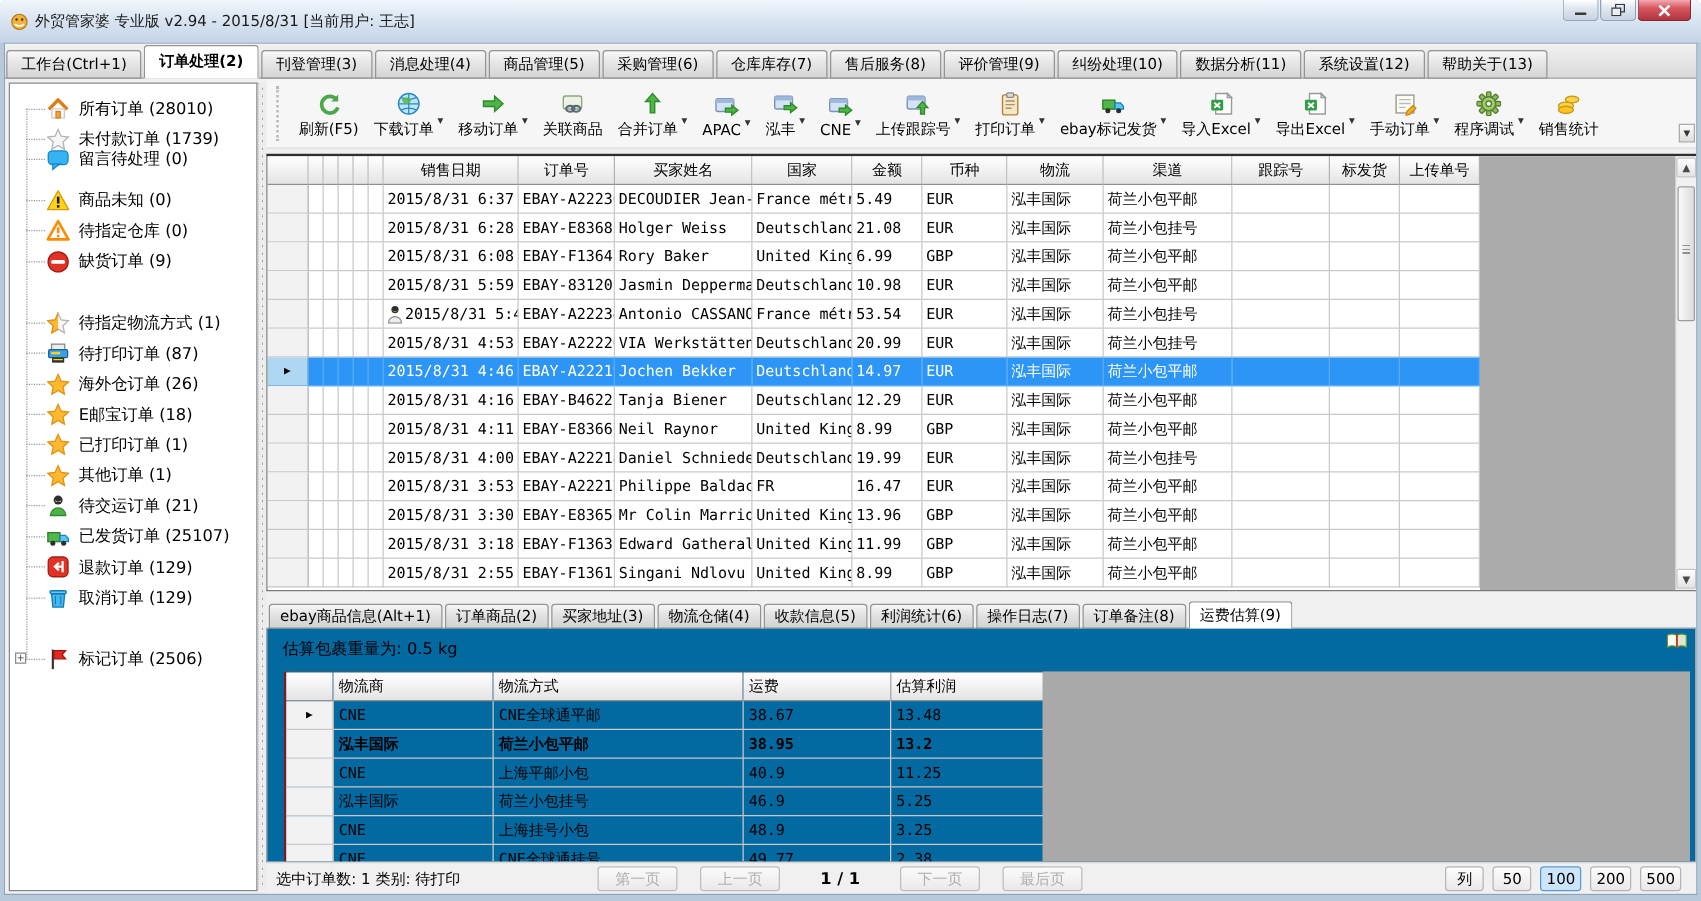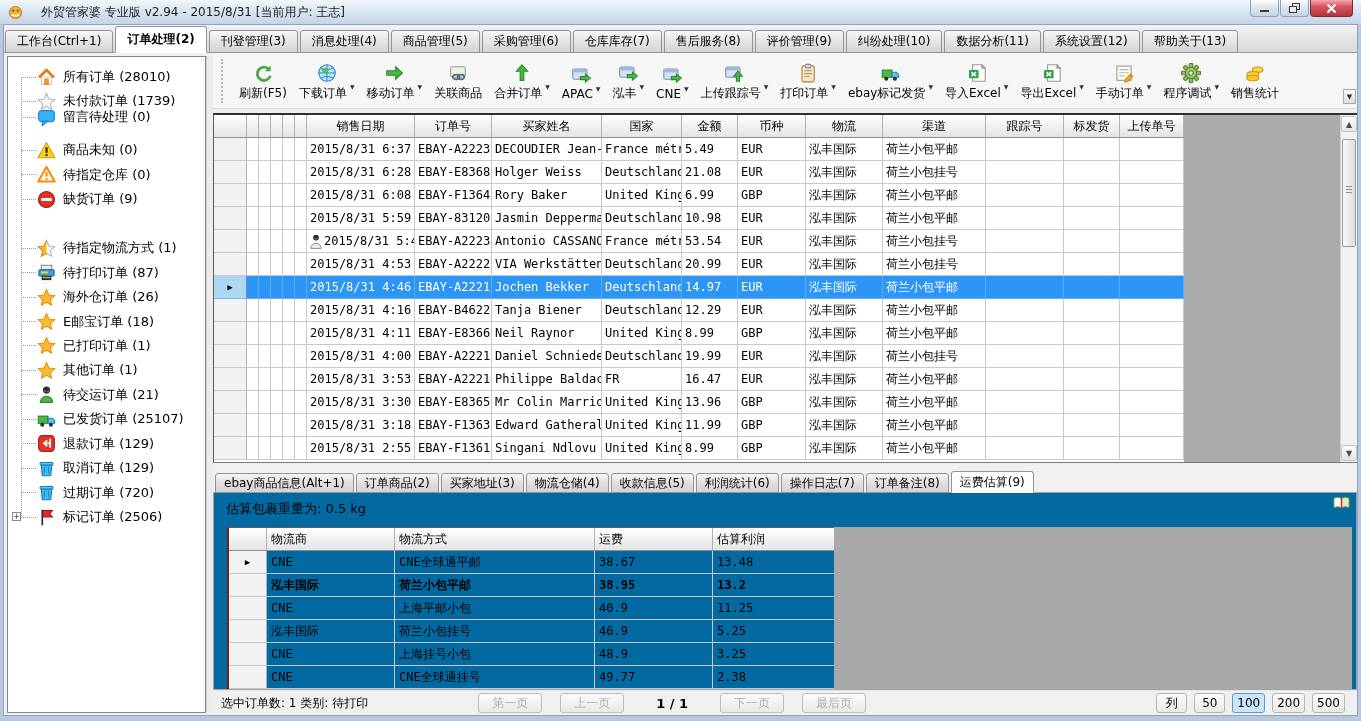--- a/index.html
+++ b/index.html
@@ -1,21 +1,21 @@
 <!DOCTYPE html>
 <html><head>
 <meta charset="utf-8">
 <style>
 * { box-sizing: border-box; margin: 0; padding: 0; }
 html,body { font-family: "DejaVu Sans", "Liberation Sans", sans-serif; font-size: 12px; color:#000; }
 .win { width:1361px; height:721px; background:#b9c9dd; display:flex; flex-direction:column;
   border-radius:5px 5px 0 0; overflow:hidden; position:relative; }
 
-.titlebar { height:24px; background:linear-gradient(#f0f6fc,#d6e2f0 55%,#c4d4e8);
-  display:flex; align-items:center; padding-left:5px; gap:15px; position:relative; flex:0 0 auto; }
+.titlebar { height:34px; background:linear-gradient(#f0f6fc,#d6e2f0 55%,#c4d4e8);
+  display:flex; align-items:center; padding-left:5px; gap:2px; position:relative; flex:0 0 auto; }
 .title { font-size:12px; color:#1b1b1b; }
 .winbtns { position:absolute; right:8px; top:0; display:flex; }
 .wbtn { width:29px; height:17px; border:1px solid #93a4ba; border-top:none;
   border-radius:0 0 4px 4px; background:linear-gradient(#fefefe,#dde5ee 45%,#c9d4e2);
   display:flex; align-items:center; justify-content:center; margin-left:1px; cursor:default; }
 .wbtn.close { width:43px; background:linear-gradient(#f2aab1,#d9565f 40%,#b03540);
   border-color:#7e2a31; }
 
 .frame { flex:1; margin:0 3px 5px; background:#f0f0f0; border:1px solid #8ea4bd;
   display:flex; flex-direction:column; overflow:hidden; }
@@ -332,31 +332,20 @@
             <span class="s-stub"></span>
             <span class="s-ico">
               <svg width="19" height="19" viewBox="0 0 18 18">
                 <path d="M4 5.6 h10 l-1 10.2 h-8 z" fill="#41b8f0" stroke="#1579b5"></path>
                 <rect x="2.8" y="3.4" width="12.4" height="2.3" rx="1.1" fill="#63c9f8" stroke="#1579b5"></rect>
                 <path d="M7 7.4 v6.4 M11 7.4 v6.4" stroke="#1579b5" stroke-width="0.8"></path>
               </svg>
             </span>
             <span class="s-label">取消订单 (129)</span>
           </div>
-          <div class="s-item" style="top: 423.65px;">
-            <span class="s-stub"></span>
-            <span class="s-ico">
-              <svg width="19" height="19" viewBox="0 0 18 18">
-                <path d="M4 5.6 h10 l-1 10.2 h-8 z" fill="#41b8f0" stroke="#1579b5"></path>
-                <rect x="2.8" y="3.4" width="12.4" height="2.3" rx="1.1" fill="#63c9f8" stroke="#1579b5"></rect>
-                <path d="M7 7.4 v6.4 M11 7.4 v6.4" stroke="#1579b5" stroke-width="0.8"></path>
-              </svg>
-            </span>
-            <span class="s-label">过期订单 (720)</span>
-          </div>
           <div class="s-item" style="top: 448.1px;">
             <div class="s-exp">+</div>
             <span class="s-stub"></span>
             <span class="s-ico">
               <svg width="19" height="19" viewBox="0 0 18 18">
                 <rect x="4.2" y="1.6" width="1.6" height="14.8" fill="#2e2e2e"></rect>
                 <path d="M5.8 2.4 h8.8 l-2.6 3.1 2.6 3.1 h-8.8z" fill="#e8281e" stroke="#a51410"></path>
               </svg>
             </span>
             <span class="s-label">标记订单 (2506)</span>

